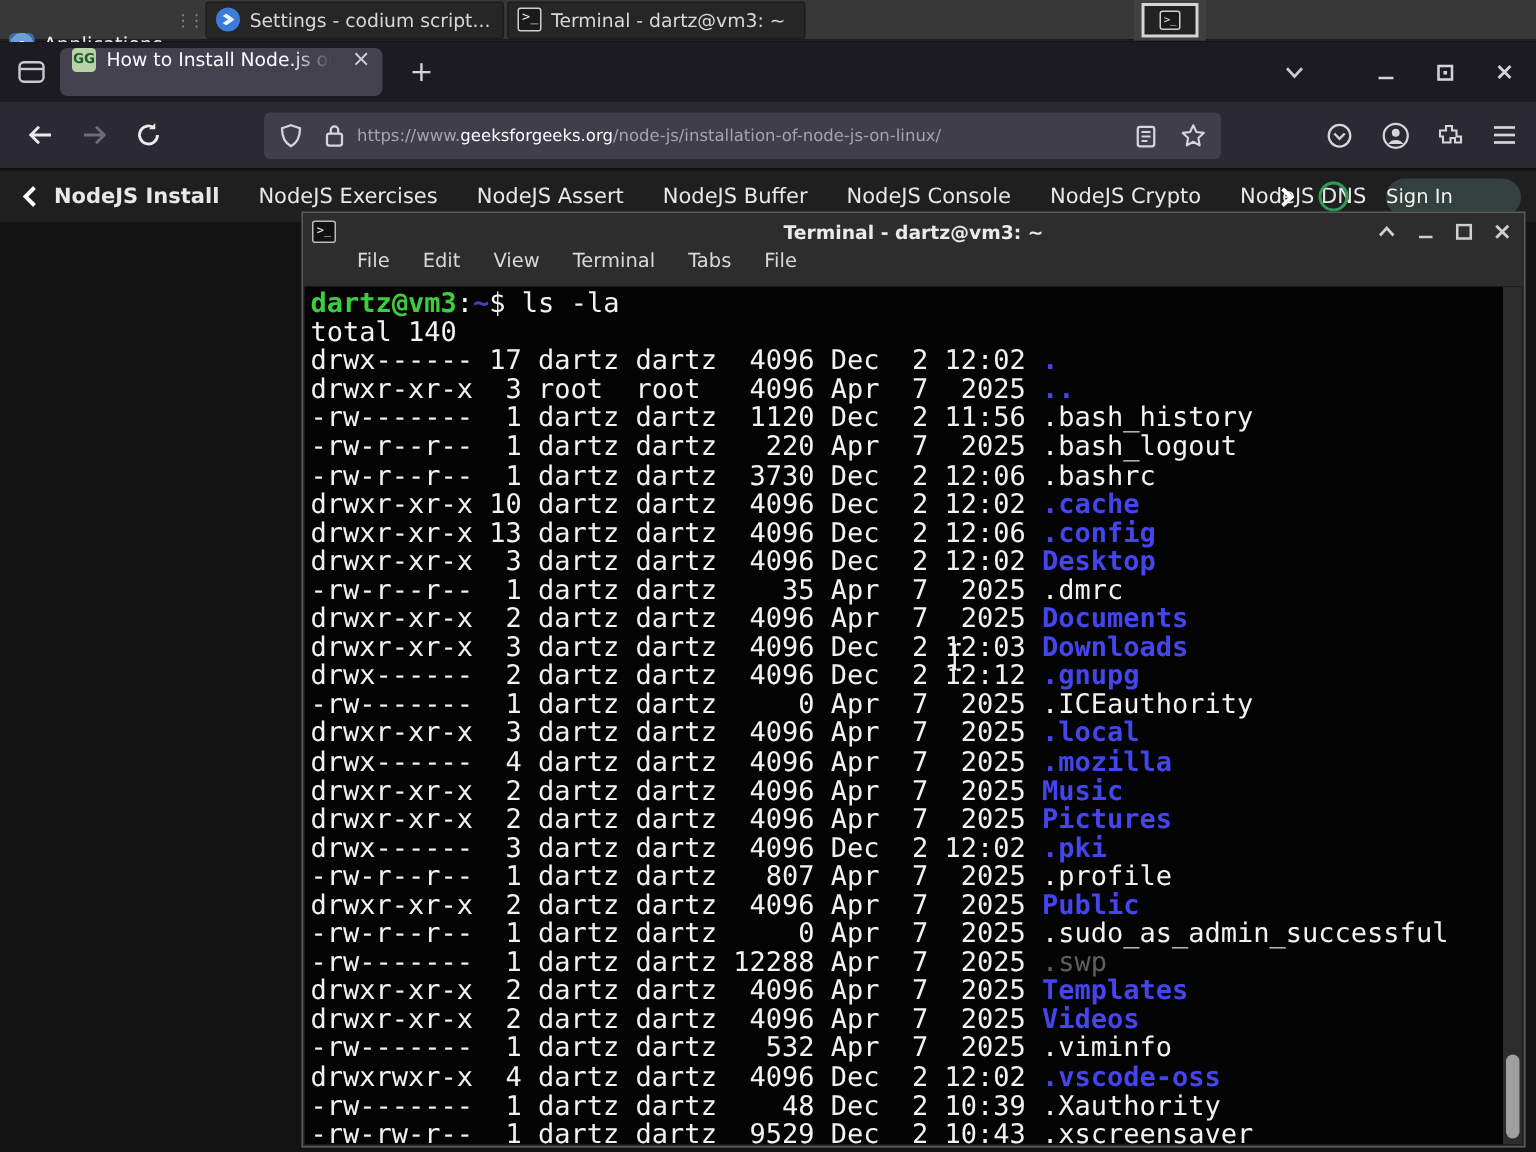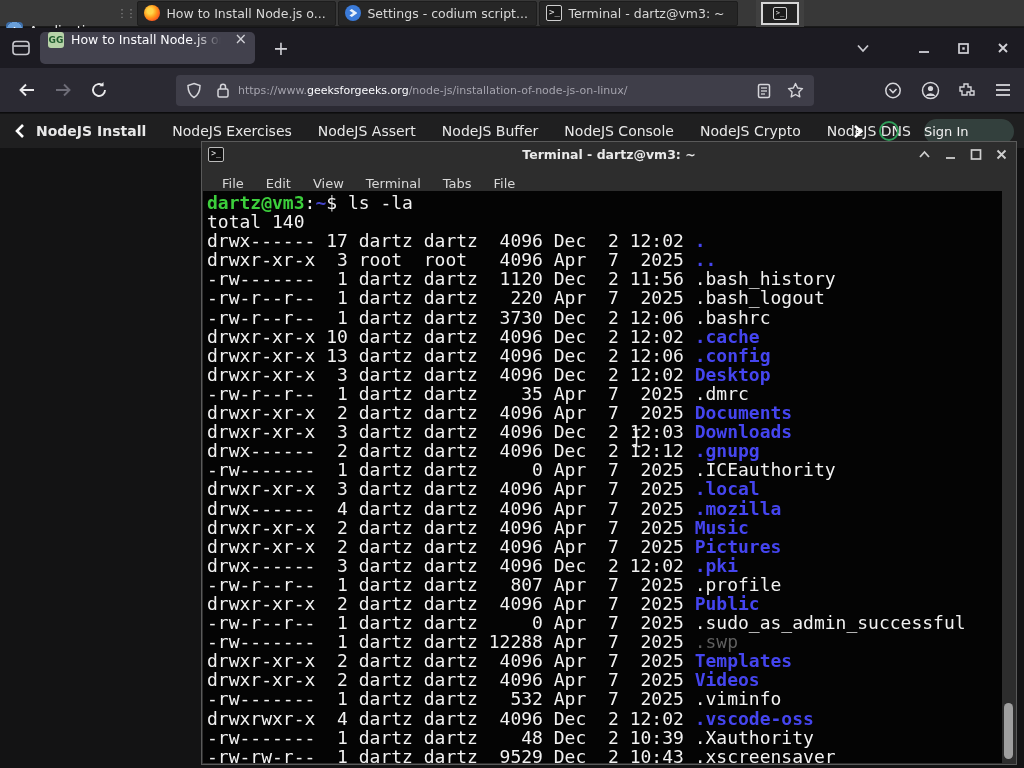--- a/index.html
+++ b/index.html
@@ -74,21 +74,21 @@
   
   .terminal { position:absolute; left:201px; top:141px; width:816px; height:624px;
               background:#2d2d2d; border:1px solid #5a5a5a; }
   .t-titlebar { position:relative; height:25px; display:flex; align-items:center; }
   .t-title { position:absolute; left:0; right:0; text-align:center; color:#eaeaea;
              font-size:12.5px; font-weight:bold; }
   .t-icon { margin-left:6px; width:16px; height:15px; background:#111; border:1px solid #bbb; border-radius:2px;
             color:#e8e8e8; font-family:"DejaVu Sans Mono",monospace; font-size:8px; line-height:12px;
             text-align:center; z-index:1; }
   .t-ctrls { position:absolute; right:8px; top:0; height:25px; display:flex; align-items:center; gap:13px; z-index:1; }
-  .t-menubar { height:24px; display:flex; align-items:flex-end; padding-left:9px; }
+  .t-menubar { height:24px; display:flex; align-items:flex-start; padding-left:25px; }
   .t-menu-item { color:#d8d8d8; font-size:13px; padding:0 11px; }
   .t-body { position:absolute; left:1px; right:1px; top:49px; bottom:1px; background:#040404; overflow:hidden; }
   .t-pre { font-family:"DejaVu Sans Mono",monospace; font-size:18px; line-height:19.1px;
            color:#f2f2f2; white-space:pre; padding:2px 0 0 4px; }
   .c-user { color:#3ccf3c; font-weight:bold; }
   .c-cwd  { color:#4343c8; font-weight:bold; }
   .c-dir  { color:#4545ef; font-weight:bold; }
   .c-dim  { color:#5f5f5f; }
   .t-scroll { position:absolute; right:0; top:0; bottom:0; width:13px; background:#2d2d2d; }
   .t-thumb { position:absolute; left:2px; bottom:4px; width:9px; height:56px; background:#9f9f9f; border-radius:5px; }
@@ -100,24 +100,20 @@
 
 <div id="screen">
 
   <div class="panel">
     <div class="app-menu">
       <span class="xubuntu-logo"></span>
       <span class="label">Applications</span>
     </div>
     <span class="grip">⋮⋮</span>
     <div id="task-buttons" style="display:flex;align-items:center;">
-        <div class="task-btn">
-          <span class="ic ic-firefox"></span>
-          <span class="t-label">How to Install Node.js o...</span>
-        </div>
         <div class="task-btn">
           <span class="ic ic-codium"></span>
           <span class="t-label">Settings - codium script...</span>
         </div>
         <div class="task-btn">
           <span class="ic ic-terminal">&gt;_</span>
           <span class="t-label">Terminal - dartz@vm3: ~</span>
         </div>
       </div>
     <div class="pager">

